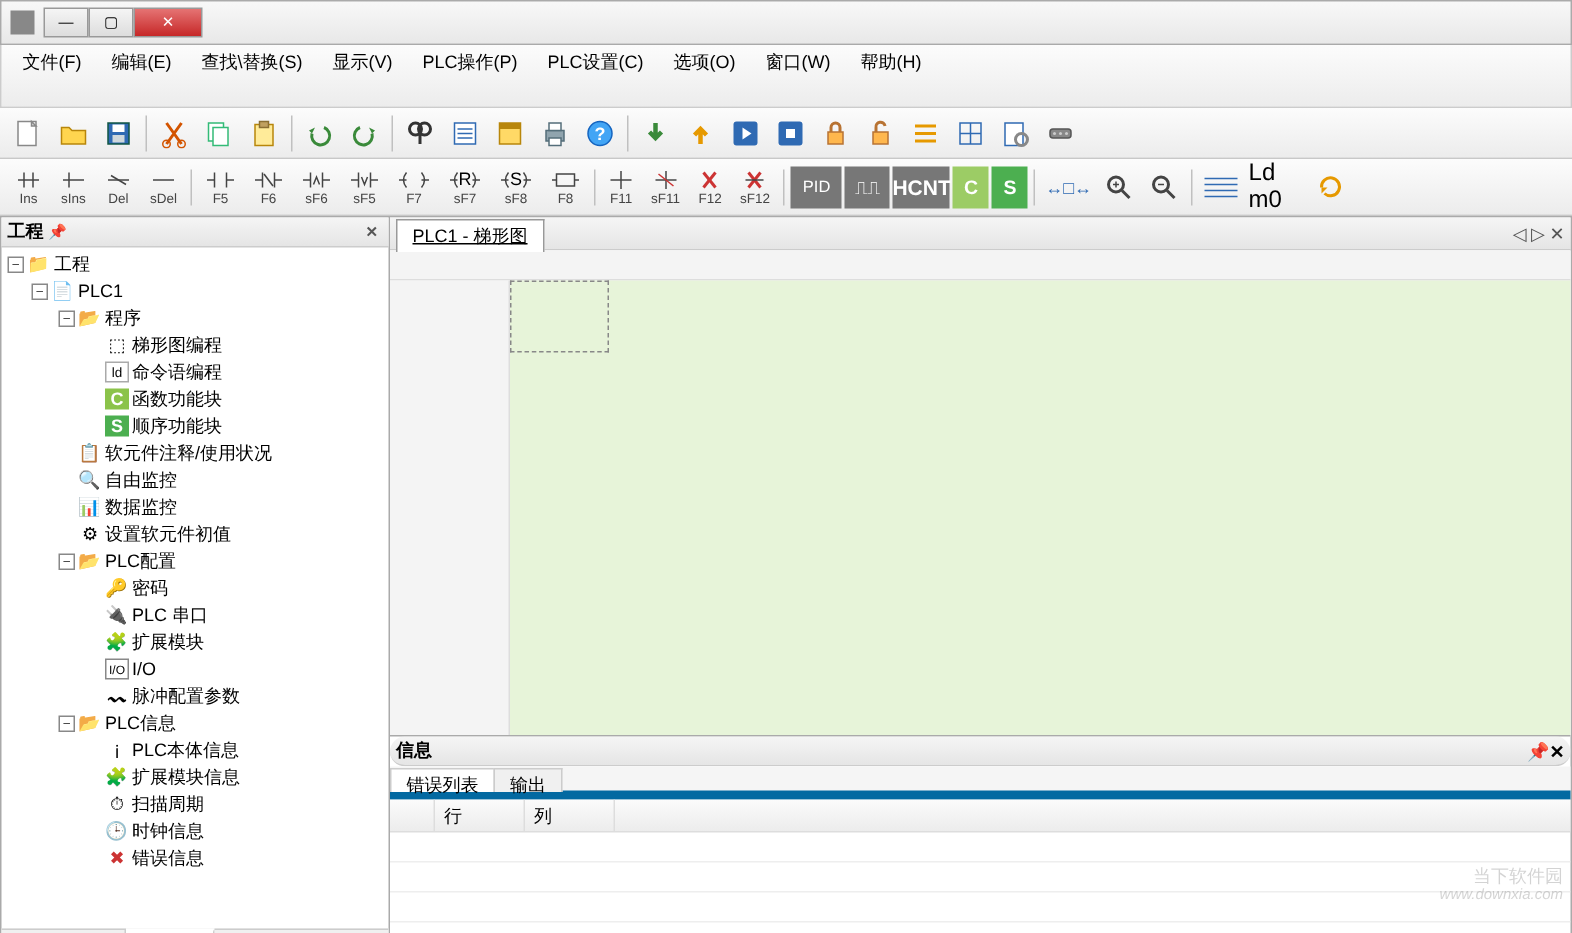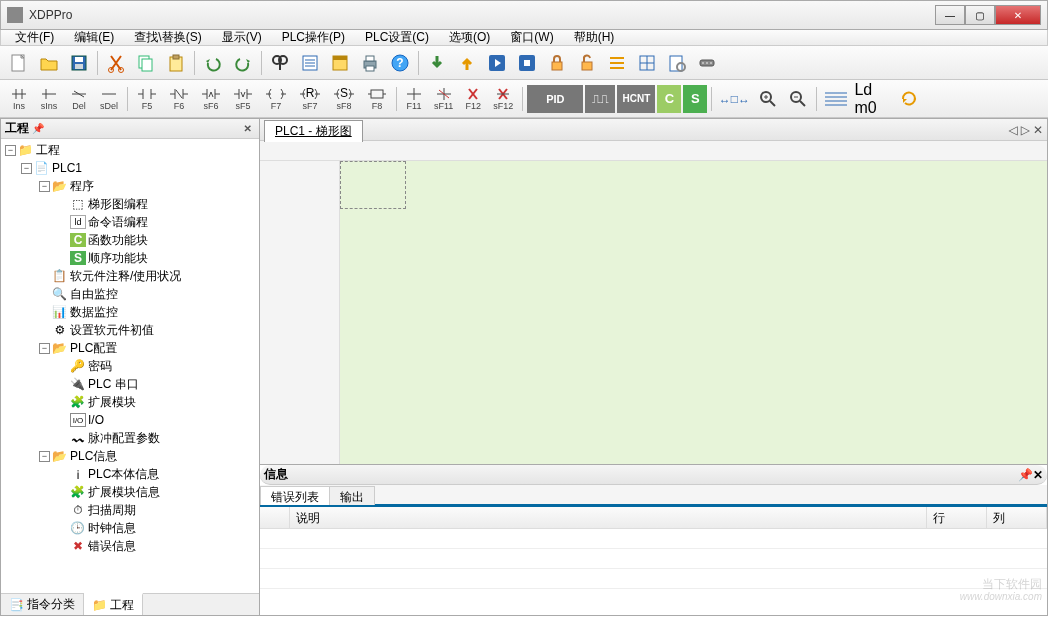--- a/index.html
+++ b/index.html
@@ -7,21 +7,21 @@
 
 
 .titlebar { height: 30px; background: linear-gradient(#f8f8f8,#e8e8e8); border: 1px solid #aaa; display: flex; align-items: center; padding: 0 6px; }
 .titlebar .appicon { width: 16px; height: 16px; background: #888; margin-right: 6px; }
 .titlebar .title { flex: 1; color: #333; }
 .titlebar .winbtns { display: flex; gap: 0; }
 .winbtn { width: 30px; height: 20px; display: flex; align-items: center; justify-content: center; border: 1px solid #999; background: linear-gradient(#f5f5f5,#ddd); font-size: 10px; }
 .winbtn.close { background: linear-gradient(#e57373,#c62828); color: #fff; width: 46px; }
 
 
-.menubar { height: 16px; background: linear-gradient(#fcfcfc,#ececec); border: 1px solid #ccc; border-top: none; display: flex; align-items: center; padding: 0 6px; gap: 4px; }
+.menubar { height: 42px; background: linear-gradient(#fcfcfc,#ececec); border: 1px solid #ccc; border-top: none; display: flex; padding: 0 6px; gap: 4px; }
 .menuitem { padding: 3px 8px; cursor: default; }
 
 
 .toolbar { height: 34px; background: linear-gradient(#fcfcfc,#ececec); border-bottom: 1px solid #c8c8c8; display: flex; align-items: center; padding: 0 4px; }
 .tbtn { width: 28px; height: 28px; display: flex; align-items: center; justify-content: center; margin: 0 1px; border: 1px solid transparent; }
 .sep { width: 1px; height: 24px; background: #c0c0c0; margin: 0 3px; }
 .tbtn.wide { width: auto; padding: 0 4px; flex-direction: column; line-height: 1; font-size: 10px; }
 .tbtn.wide .lbl { font-size: 9px; color: #444; margin-top: 1px; }
 
 
@@ -50,37 +50,36 @@
 .doctabs .tabctrls { margin-left: auto; display: flex; gap: 3px; padding-right: 4px; color: #555; }
 .ladder { flex: 1; background: #fff; display: flex; border-bottom: 1px solid #aaa; }
 .ladder .gutter { width: 80px; background: #f4f4f4; border-right: 1px solid #ddd; }
 .ladder .canvas { flex: 1; background: #e7f4d9; position: relative; }
 .ladder .ruler { height: 20px; background: #f4f4f4; border-bottom: 1px solid #ddd; }
 .ladder .cell { position: absolute; top: 0; left: 0; width: 66px; height: 48px; border: 1px dashed #888; }
 
 
 .infopanel { height: 150px; display: flex; flex-direction: column; }
 .infopanel .hdr { height: 20px; background: linear-gradient(#f5f5f5,#e5e5e5); border-bottom: 1px solid #ccc; display:flex; align-items:center; padding:0 4px; font-weight:bold;border-radius:10px;}
-.infotabs { height: 22px; display: flex; border-bottom: 3px solid #0369a1; background: #f5f5f5; }
+.infotabs { height: 22px; display: flex; border-bottom: 6px solid #0369a1; background: #f5f5f5; }
 .infotab { padding: 2px 10px; border: 1px solid #ccc; border-bottom: none; background: #fff; margin-right: -1px; position: relative; top: 1px; }
 .infotab.inactive { background: #f0f0f0; }
 .infotable { flex: 1; overflow: auto; }
 .ithdr { display: flex; background: linear-gradient(#fbfbfb,#ececec); border-bottom: 1px solid #ddd; height: 22px; }
 .ithdr > div { border-right: 1px solid #ddd; padding: 3px 6px; }
 .itrows > div { height: 20px; border-bottom: 1px solid #eee; }
 
 
 .watermark { position: absolute; right: 6px; bottom: 20px; opacity: .25; font-size: 14px; color: #555; text-align: right; line-height: 1.1; pointer-events: none; }
 </style>
 </head>
 <body>
 
 <div class="titlebar">
   <div class="appicon"></div>
-  <div class="title">XDPPro</div>
   <div class="winbtns">
     <div class="winbtn">—</div>
     <div class="winbtn">▢</div>
     <div class="winbtn close">✕</div>
   </div>
 </div>
 
 <div class="menubar">
   <div class="menuitem">文件(F)</div>
   <div class="menuitem">编辑(E)</div>
@@ -376,23 +375,23 @@
     </div>
   <div class="tbtn wide">
       <svg width="16" height="14">
         <line x1="4" y1="2" x2="12" y2="12" stroke="#c33" stroke-width="2"></line>
         <line x1="12" y1="2" x2="4" y2="12" stroke="#c33" stroke-width="2"></line>
         <line x1="2" y1="7" x2="14" y2="7" stroke="#444"></line>
       </svg>
       <span class="lbl">sF12</span>
     </div>
   <div class="sep"></div>
-  <div class="tbtn" style="width:56px;background:#777;color:#fff;font-weight:bold;font-size:11px;">PID</div>
+  <div class="tbtn" style="width:34px;background:#777;color:#fff;font-weight:normal;font-size:11px;">PID</div>
   <div class="tbtn" style="width:30px;background:#777;color:#fff;">⎍⎍</div>
-  <div class="tbtn" style="width:38px;background:#777;color:#fff;font-weight:bold;font-size:10px;">HCNT</div>
+  <div class="tbtn" style="width:38px;background:#777;color:#fff;font-weight:bold;font-size:14px;">HCNT</div>
   <div class="tbtn" style="width:24px;background:#9ccc65;color:#fff;font-weight:bold;font-size:13px;">C</div>
   <div class="tbtn" style="width:24px;background:#4caf50;color:#fff;font-weight:bold;font-size:13px;">S</div>
   <div class="sep"></div>
   <div class="tbtn" style="width:36px;color:#2f6ab3;">↔□↔</div>
   <div class="tbtn">
       <svg width="18" height="18">
         <circle cx="7" cy="7" r="5" fill="none" stroke="#444" stroke-width="2"></circle>
         <line x1="11" y1="11" x2="16" y2="16" stroke="#444" stroke-width="2"></line>
         <line x1="5" y1="7" x2="9" y2="7" stroke="#444"></line>
         <line x1="7" y1="5" x2="7" y2="9" stroke="#444"></line>
@@ -586,21 +585,20 @@
         <span class="pin" style="margin-left:auto;">📌</span>
         <span class="close">✕</span>
       </div>
       <div class="infotabs">
         <div class="infotab">错误列表</div>
         <div class="infotab inactive">输出</div>
       </div>
       <div class="infotable">
         <div class="ithdr">
           <div style="width:30px;"></div>
-          <div style="flex:2;">说明</div>
           <div style="width:60px;">行</div>
           <div style="width:60px;">列</div>
         </div>
         <div class="itrows">
           <div></div>
           <div></div>
           <div></div>
         </div>
       </div>
     </div>

